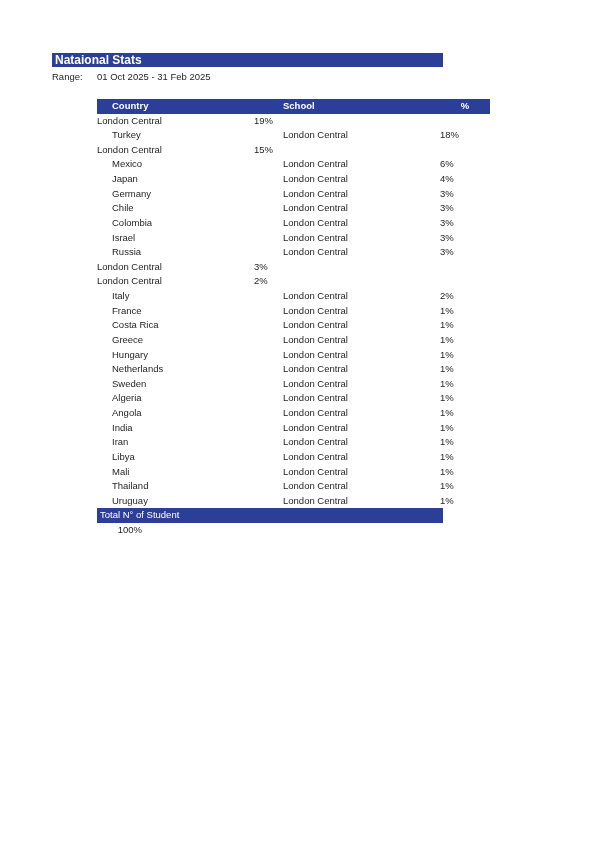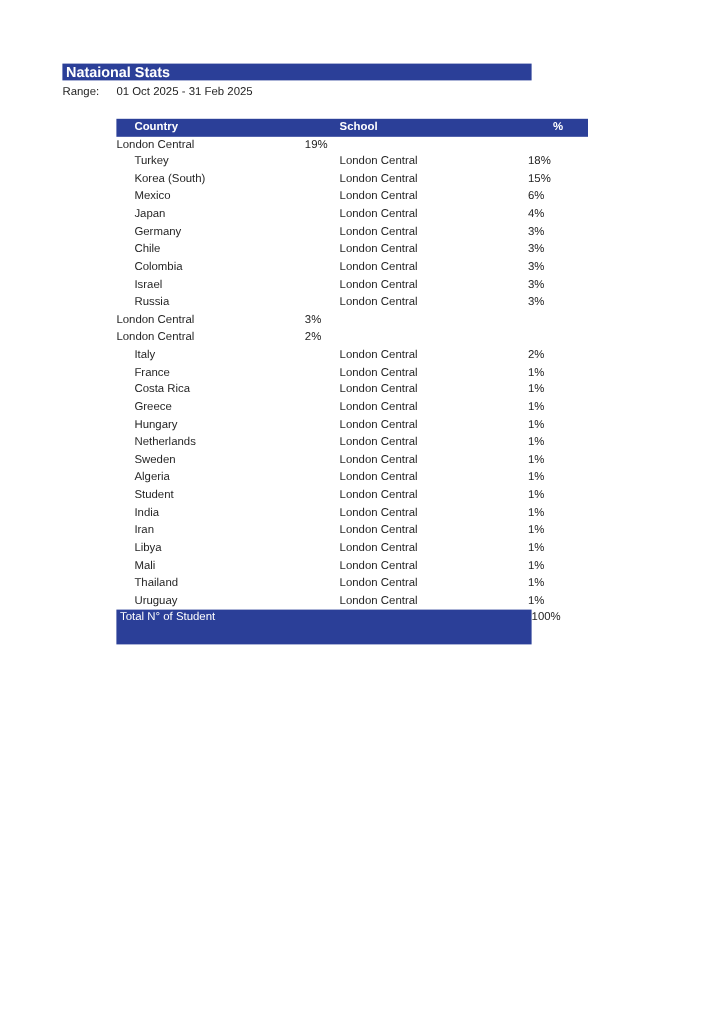--- a/index.html
+++ b/index.html
@@ -48,32 +48,32 @@
   .thead .col-pct { text-align:center; }
 
   .trow {
     display:flex;
     height:14.63px; line-height:14.63px;
   }
   .trow .col-pct { text-align:left; padding-right:2px; }
 
   .total-row {
     display:flex;
-    height:29px; line-height:14.7px;
+    height:17px; line-height:14.7px;flex-direction:column;
   }
   .total-bar {
     width:346px;
     background:#2B3F98;
     color:#ffffff;
     padding-left:3px;
     white-space:nowrap;
   }
   .total-value {
     width:47px;
-    text-align:left; padding-right:2px;
+    text-align:right; padding-right:2px;
     color:#1f1f1f;
   }
 </style>
 </head>
 <body>
 
 <div class="page">
 
   <div class="title-bar">
     <span class="title-text">Nataional Stats</span>
@@ -99,21 +99,20 @@
           <div class="col-pct">19%</div>
         </div>
 
         <div class="trow">
           <div class="col-country">Turkey</div>
           <div class="col-school">London Central</div>
           <div class="col-pct">18%</div>
         </div>
 
         <div class="trow">
-          <div class="col-country">Korea (South)</div>
           <div class="col-school">London Central</div>
           <div class="col-pct">15%</div>
         </div>
 
         <div class="trow">
           <div class="col-country">Mexico</div>
           <div class="col-school">London Central</div>
           <div class="col-pct">6%</div>
         </div>
 
@@ -205,21 +204,21 @@
           <div class="col-pct">1%</div>
         </div>
 
         <div class="trow">
           <div class="col-country">Algeria</div>
           <div class="col-school">London Central</div>
           <div class="col-pct">1%</div>
         </div>
 
         <div class="trow">
-          <div class="col-country">Student</div>
+          <div class="col-country">Angola</div>
           <div class="col-school">London Central</div>
           <div class="col-pct">1%</div>
         </div>
 
         <div class="trow">
           <div class="col-country">India</div>
           <div class="col-school">London Central</div>
           <div class="col-pct">1%</div>
         </div>
 

